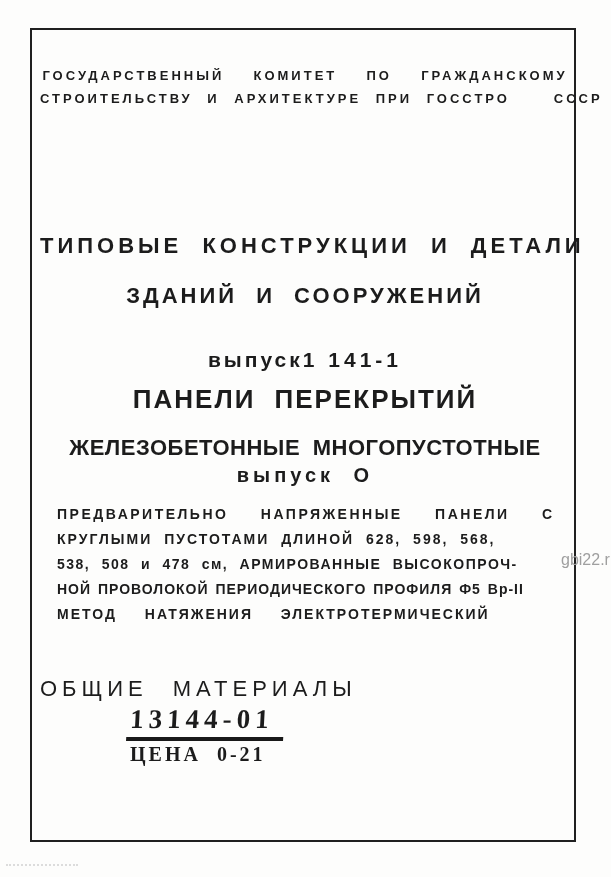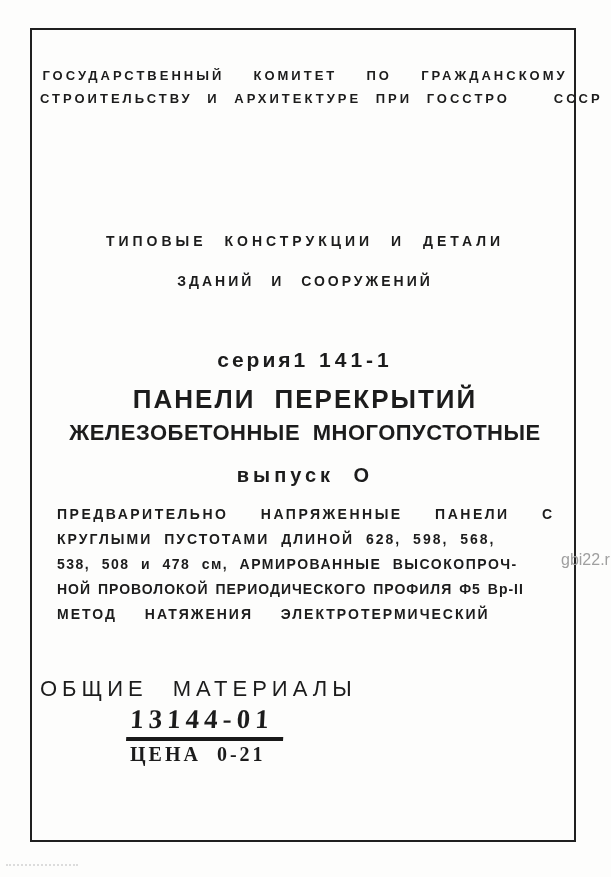--- a/index.html
+++ b/index.html
@@ -22,33 +22,33 @@
   .textline{white-space:pre;}
   
   .publisher{
     position:absolute;left:40px;top:64px;width:530px;
     text-align:center;font-size:13px;font-weight:bold;
     letter-spacing:3px;word-spacing:8px;line-height:23px;
   }
   
   .doc-type{
     position:absolute;left:40px;top:233px;width:530px;text-align:center;
-    font-size:14px;font-weight:bold;letter-spacing:4px;word-spacing:10px;
+    font-size:22px;font-weight:bold;letter-spacing:4px;word-spacing:10px;
   }
   .doc-type .dt2{margin-top:24px;letter-spacing:3px;}
   
   .series{
     position:absolute;left:40px;top:348px;width:530px;text-align:center;
     font-size:21px;font-weight:bold;letter-spacing:3px;
   }
   .series .series-num{letter-spacing:4px;}
   
   .subject{position:absolute;left:40px;top:384px;width:530px;text-align:center;}
   .subject .s1{font-size:26px;font-weight:bold;letter-spacing:2px;word-spacing:10px;}
-  .subject .s2{font-size:22px;font-weight:bold;letter-spacing:.5px;word-spacing:6px;margin-top:5px;}
+  .subject .s2{font-size:22px;font-weight:bold;letter-spacing:.5px;word-spacing:6px;margin-top:20px;}
   
   .issue{
     position:absolute;left:40px;top:464px;width:530px;text-align:center;
     font-size:20px;font-weight:bold;letter-spacing:4px;word-spacing:10px;
   }
   
   .description{
     position:absolute;left:57px;top:502px;width:492px;
     font-size:14px;font-weight:bold;letter-spacing:2px;line-height:25px;
   }
@@ -96,21 +96,21 @@
     <div class="textline">ГОСУДАРСТВЕННЫЙ  КОМИТЕТ  ПО  ГРАЖДАНСКОМУ</div>
     <div class="textline">СТРОИТЕЛЬСТВУ И АРХИТЕКТУРЕ ПРИ ГОССТРО   СССР</div>
   </div>
 
   <div class="doc-type">
     <div class="textline dt1">ТИПОВЫЕ КОНСТРУКЦИИ И ДЕТАЛИ</div>
     <div class="textline dt2">ЗДАНИЙ И СООРУЖЕНИЙ</div>
   </div>
 
   <div class="series">
-    <span class="textline">серия</span><span class="textline series-num">1 141-1</span>
+    <span class="textline">выпуск</span><span class="textline series-num">1 141-1</span>
   </div>
 
   <div class="subject">
     <div class="textline s1">ПАНЕЛИ ПЕРЕКРЫТИЙ</div>
     <div class="textline s2">ЖЕЛЕЗОБЕТОННЫЕ МНОГОПУСТОТНЫЕ</div>
   </div>
 
   <div class="issue textline">выпуск О</div>
 
   <div class="description">

